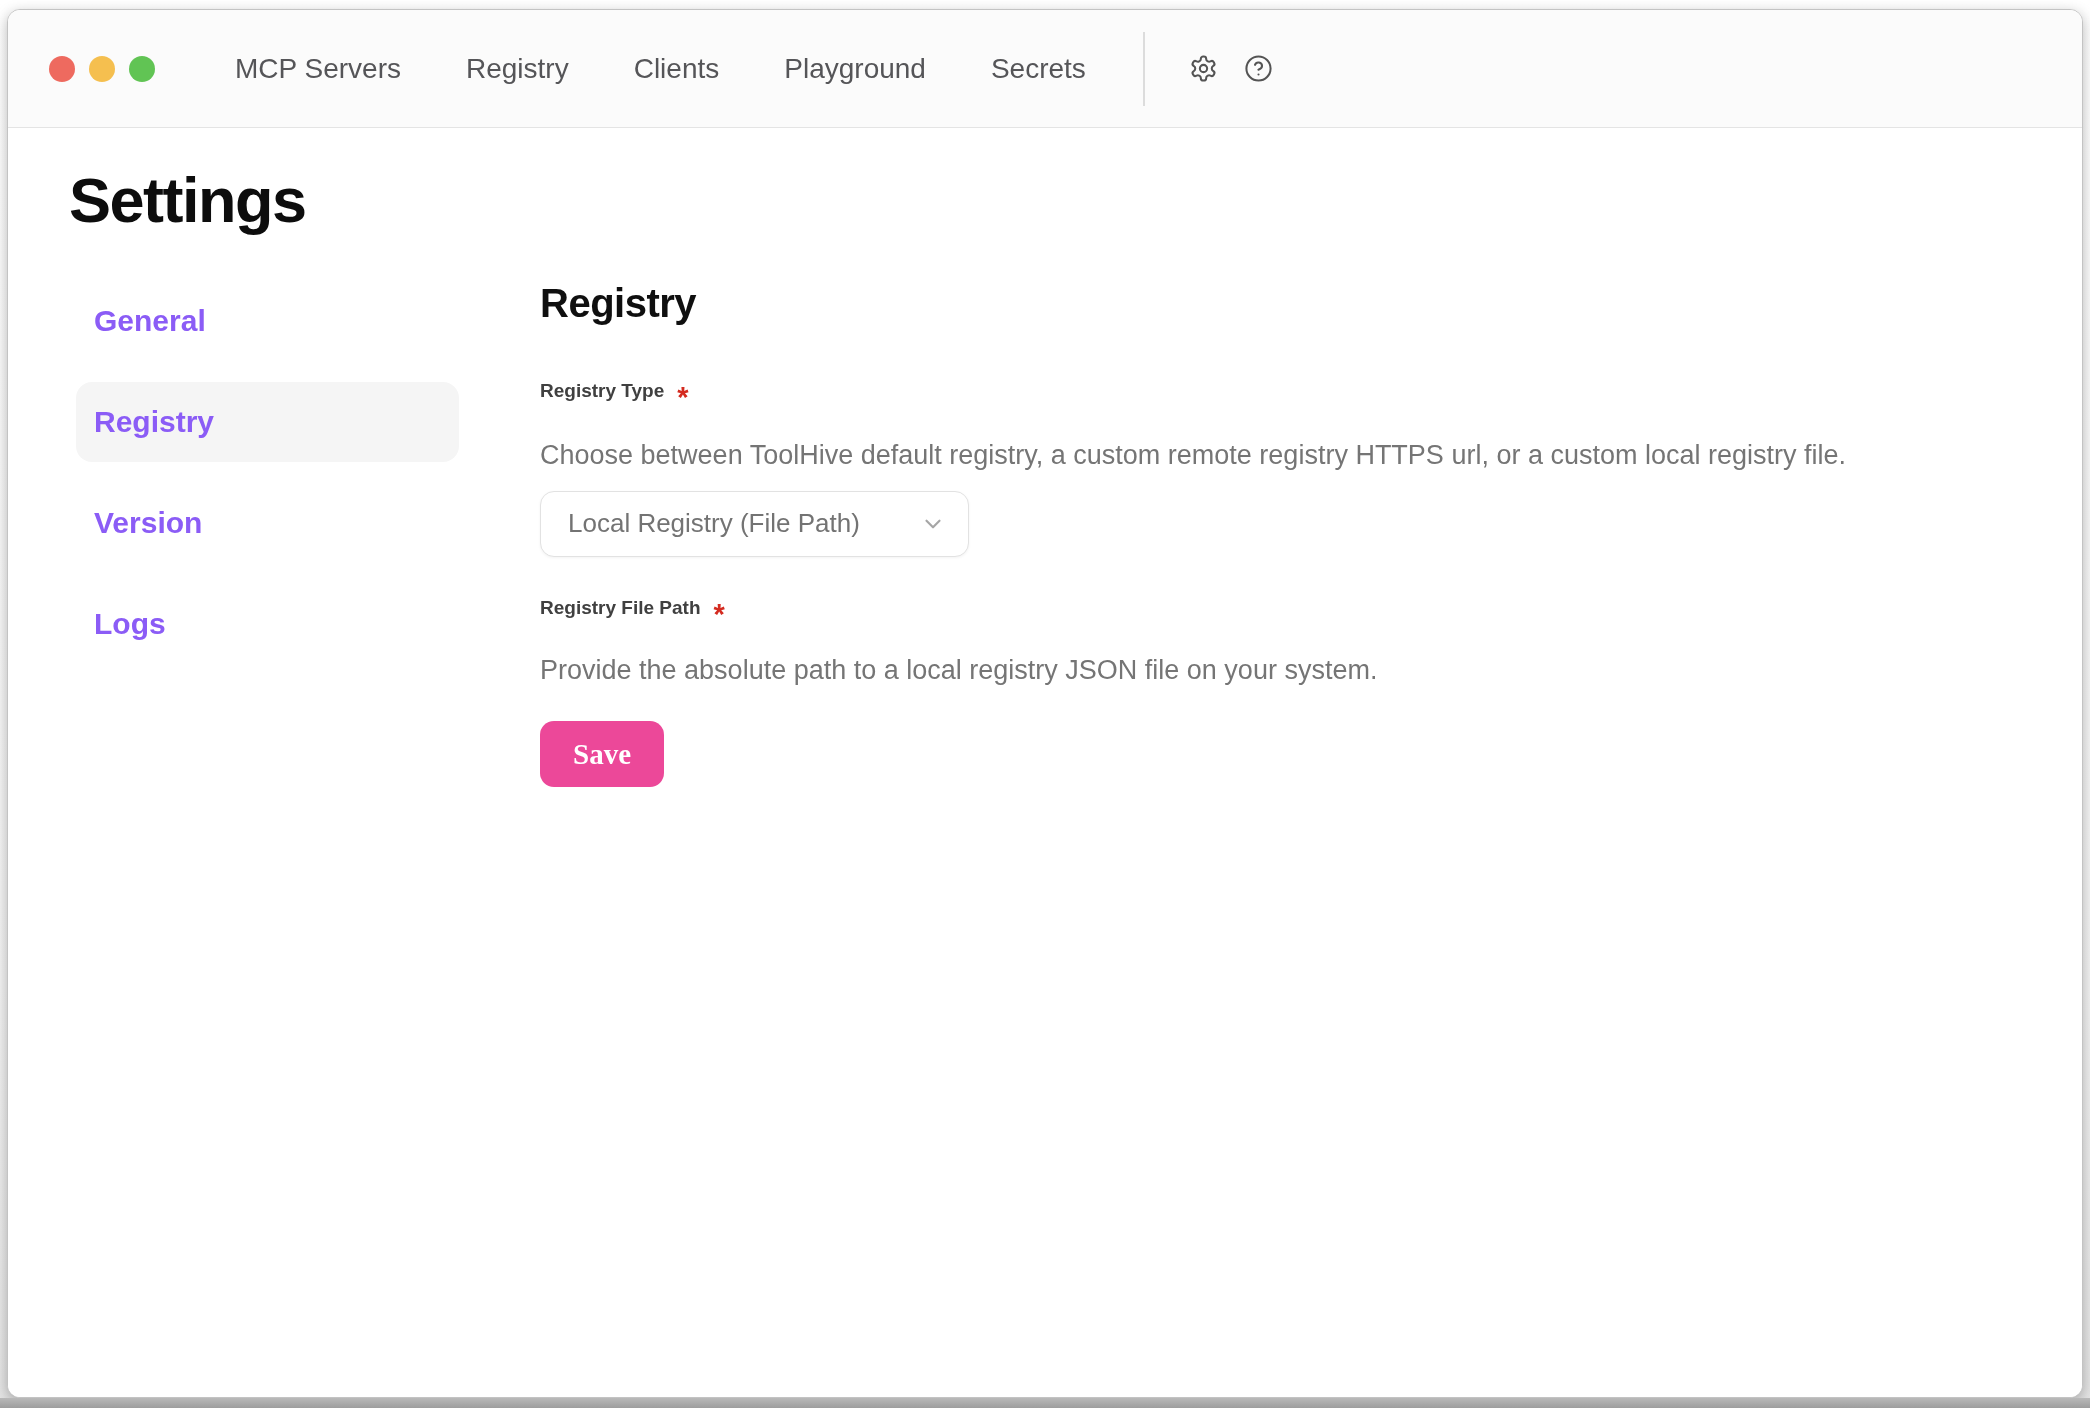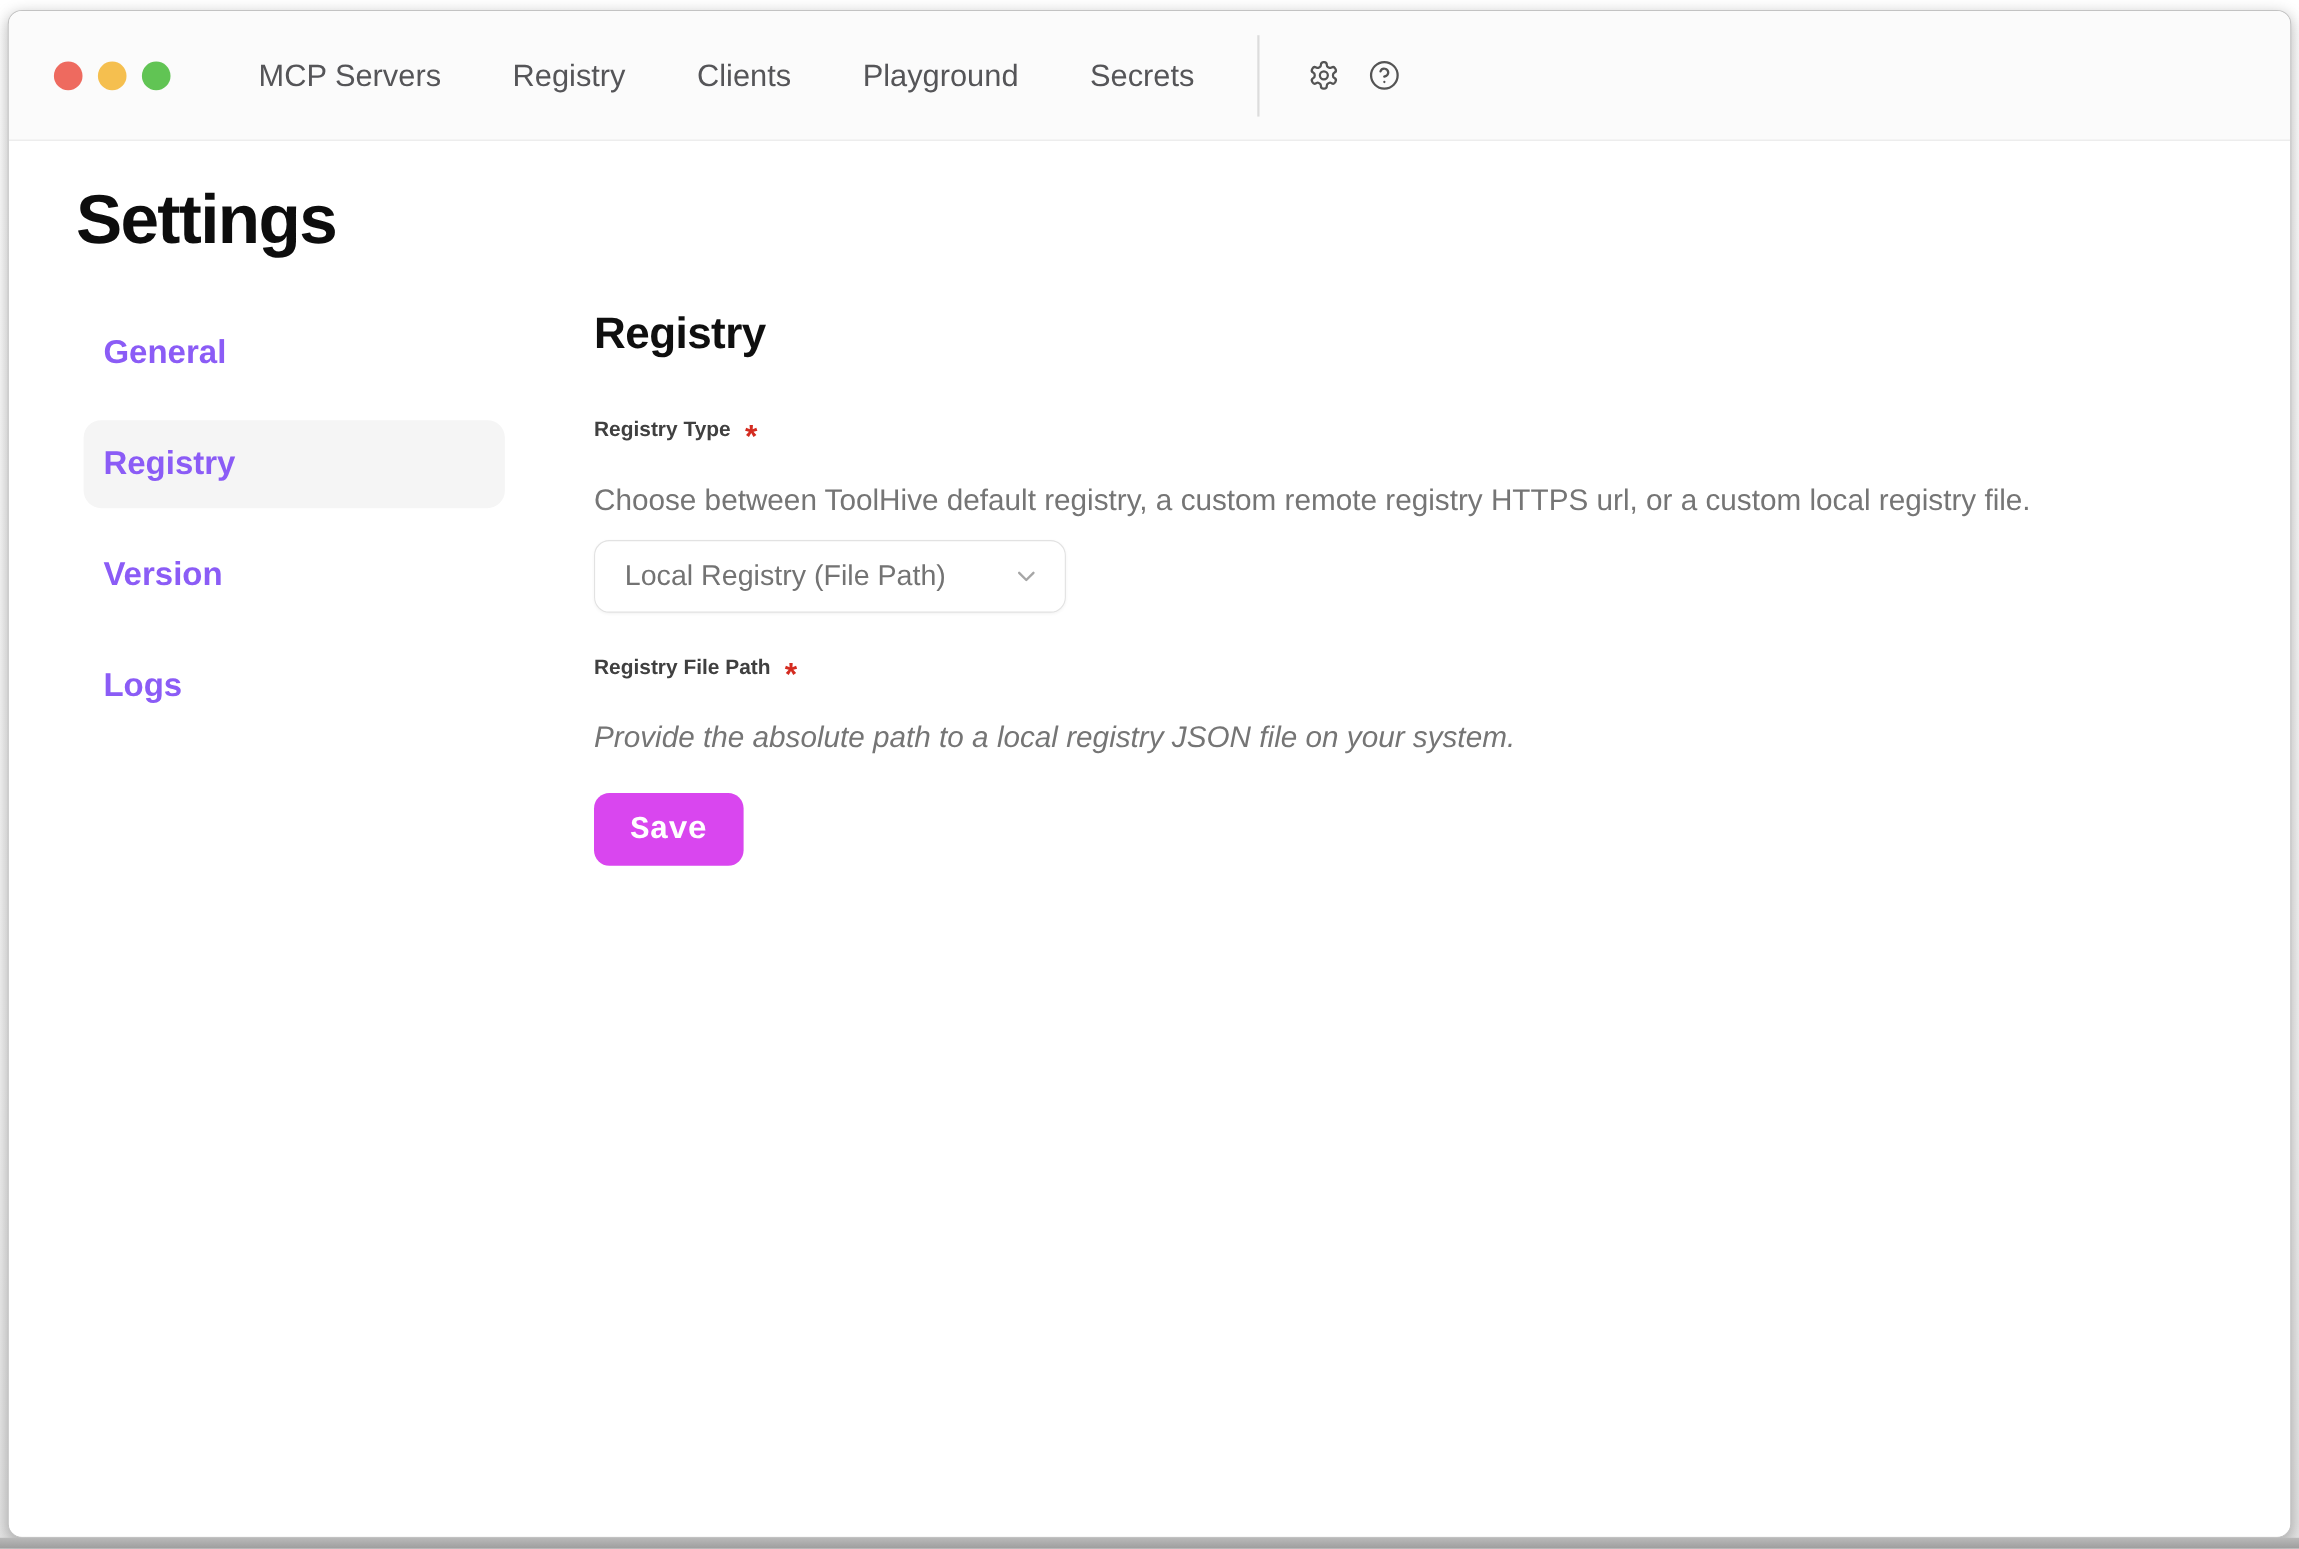--- a/index.html
+++ b/index.html
@@ -82,21 +82,21 @@
   
   .panel { margin-left: 81px; width: 1491px; }
   h2.section-heading { font-size: 40px; font-weight: 700; color: #0f0f0f; letter-spacing: -0.5px; }
 
   .field-label { margin-top: 54px; display: flex; align-items: flex-start; }
   .field-label .lbl { font-size: 19px; font-weight: 700; color: #404040; line-height: 1.2; }
   .field-label .req { font-size: 29px; font-weight: 600; color: #d42b20; margin-left: 13px; line-height: 1.2; }
   .field-label.second { margin-top: 40px; }
 
   .field-desc { margin-top: 24px; font-size: 27px; color: #757575; line-height: 1.25; }
-  .field-desc.second { margin-top: 22px; font-style: italic; }
+  .field-desc.second { margin-top: 22px; }
 
   .select-box {
     margin-top: 18px;
     width: 429px; height: 66px;
     border: 1.5px solid #e2e2e2; border-radius: 14px;
     background: #fff;
     box-shadow: 0 1px 3px rgba(0,0,0,0.05);
     display: flex; align-items: center; justify-content: space-between;
     padding: 0 22px 0 27px;
     cursor: pointer;
@@ -113,23 +113,23 @@
     display: flex; align-items: center;
     padding-left: 26px;
     cursor: text;
   }
   .text-input .value { font-size: 29px; color: #111; white-space: nowrap; }
   .caret { display: inline-block; width: 3px; height: 38px; background: #111; margin-left: 2px; vertical-align: -7px; }
 
   .save-btn {
     margin-top: 34px;
     height: 66px; padding: 0 33px;
-    background: #d946ef; color: #ffffff;
+    background: #ec4899; color: #ffffff;
     border: none; border-radius: 14px;
-    font-family: Liberation Mono, monospace; font-size: 29px; font-weight: 600;
+    font-family: Liberation Serif, serif; font-size: 29px; font-weight: 600;
     cursor: pointer; display: inline-flex; align-items: center;
   }
 </style>
 </head>
 <body>
 
 <div class="backdrop">
   <div class="window">
 
     <header class="titlebar">

